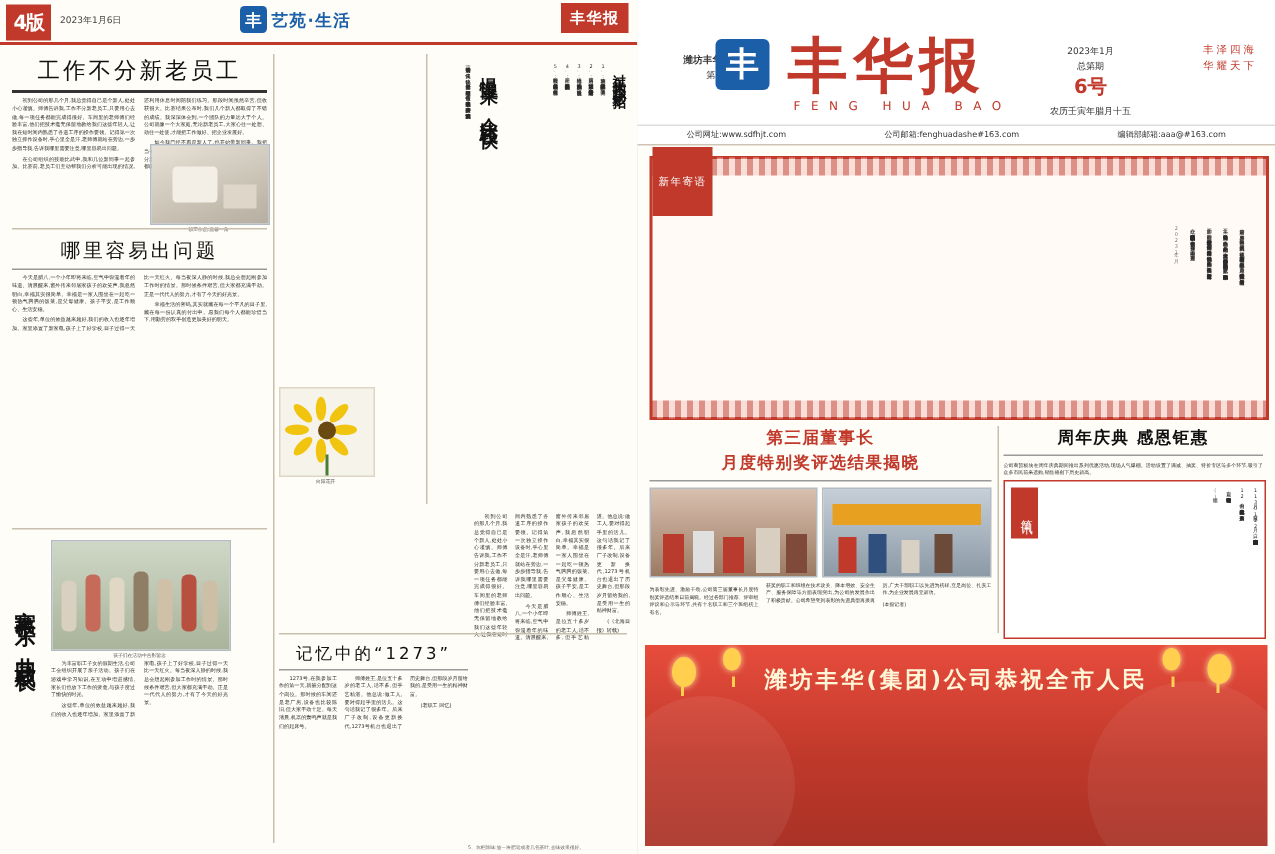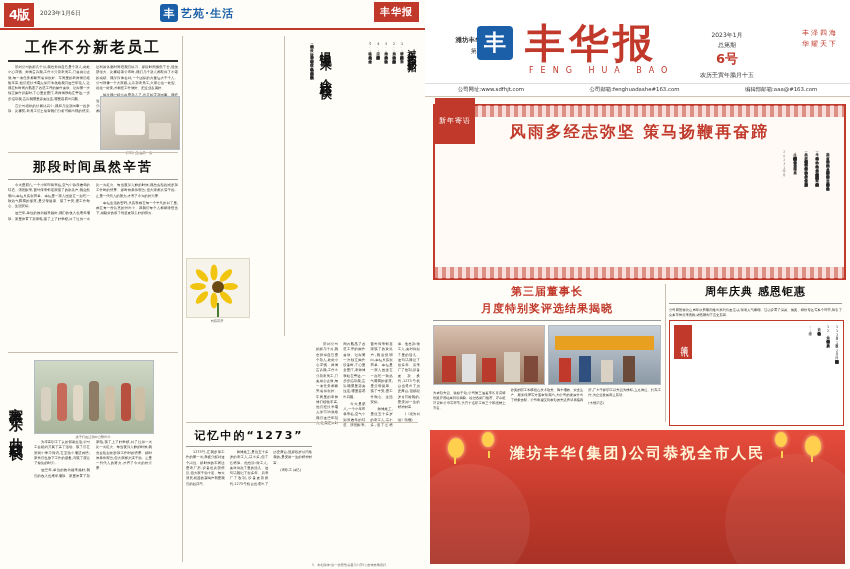--- a/index.html
+++ b/index.html
@@ -19,21 +19,21 @@
   .lp-date{position:absolute;left:40px;top:9px;font-size:6px;color:#444;}
   .lp-mid{position:absolute;left:160px;top:4px;display:flex;align-items:center;gap:3px;}
   .mini-logo{width:18px;height:18px;background:#1a5fa8;border-radius:3px;color:#fff;font-size:11px;
     display:flex;align-items:center;justify-content:center;font-weight:bold;}
   .lp-mid-title{font-size:11px;color:#1a5fa8;font-weight:bold;letter-spacing:1px;}
   .lp-right-flag{position:absolute;right:6px;top:2px;background:#c0392b;color:#fff;font-size:10px;
     padding:3px 6px;font-weight:bold;letter-spacing:1px;}
 
   .lp-body{position:relative;height:541px;}
 
-  .hl-title{font-size:15px;font-weight:bold;color:#111;text-align:center;letter-spacing:2px;}
+  .hl-title{font-size:15px;font-weight:normal;color:#111;text-align:center;letter-spacing:2px;}
   .hl-title.sm{font-size:13px;}
   .rule{border-top:1px solid #999;margin:3px 0;}
   .rule.thick{border-top:2px solid #333;}
 
   .col-text{font-size:3.4px;line-height:1.55;color:#2b2b2b;text-align:justify;}
   .col-text p{margin:0 0 2px 0;text-indent:7px;}
 
   
   .blk{position:absolute;}
   .cols2{column-count:2;column-gap:6px;}
@@ -132,21 +132,21 @@
 
       <div class="blk" style="left:100px;top:66px;width:78px;">
         <div class="photo" style="width:78px;height:52px;background:linear-gradient(160deg,#e8e2d8,#c9c2b5 60%,#b6aea0);">
           <div style="position:absolute;left:14px;top:14px;width:30px;height:24px;background:#f3efe6;border-radius:3px;"></div>
           <div style="position:absolute;left:48px;top:26px;width:22px;height:16px;background:#ded7c9;"></div>
         </div>
         <div class="cap">职工作品:温馨一角</div>
       </div>
 
       <div class="blk" style="left:8px;top:128px;width:170px;">
-        <div class="hl-title sm">那段时间虽然辛苦</div>
+        <div class="hl-title sm">哪里容易出问题</div>
         <div class="rule"></div>
         <div class="cols2 col-text" style="margin-top:3px;height:96px;overflow:hidden;">
           <p>今天是腊八,一个小年即将来临,空气中弥漫着年的味道。清晨醒来,窗外传来邻居家孩子的欢笑声,我忽然明白,幸福其实很简单。幸福是一家人围坐在一起吃一顿热气腾腾的饭菜,是父母健康、孩子平安,是工作顺心、生活安稳。</p>
           <p>这些年,单位的效益越来越好,我们的收入也逐年增加。家里添置了新家电,孩子上了好学校,日子过得一天比一天红火。每当夜深人静的时候,我总会想起刚参加工作时的情景。那时候条件艰苦,但大家都充满干劲。正是一代代人的努力,才有了今天的好光景。</p>
           <p>幸福生活的密码,其实就藏在每一个平凡的日子里,藏在每一份认真的付出中。愿我们每个人都能珍惜当下,用勤劳的双手创造更加美好的明天。</p>
         </div>
       </div>
 
       <div class="blk" style="left:186px;top:228px;width:62px;height:60px;">
         <div style="position:relative;width:62px;height:58px;background:#f6f3ea;border:1px solid #ddd6c6;">
@@ -262,23 +262,20 @@
         <span>公司网址:www.sdfhjt.com</span>
         <span>公司邮箱:fenghuadashe#163.com</span>
         <span>编辑部邮箱:aaa@#163.com</span>
       </div>
     </div>
 
     <div class="ornament-box" style="left:8px;top:104px;width:409px;height:172px;background:#fffaf5;">
       <div style="position:absolute;left:-1px;top:-1px;right:-1px;height:12px;background:repeating-linear-gradient(90deg,#c0392b 0 4px,#f3c7c1 4px 8px);opacity:.55;"></div>
       <div style="position:absolute;left:-1px;bottom:-1px;right:-1px;height:12px;background:repeating-linear-gradient(90deg,#c0392b 0 4px,#f3c7c1 4px 8px);opacity:.55;"></div>
 
-      <div style="position:absolute;left:14px;top:16px;right:14px;">
-        <div class="rp-headline">风雨多经志弥坚 策马扬鞭再奋蹄</div>
-      </div>
 
       <div style="position:absolute;left:14px;top:44px;right:14px;bottom:16px;display:flex;flex-direction:row-reverse;gap:6px;overflow:hidden;">
         <div class="vsmall" style="height:100%;">辞旧迎新,岁序更替。回望过去的一年,我们经历了风雨,也收获了成长。面对复杂多变的市场环境,全体干部职工团结一心、迎难而上,圆满完成了全年各项生产经营任务,交出了一份令人满意的答卷。</div>
         <div class="vsmall" style="height:100%;">一年来,公司坚持以市场为导向,以效益为中心,不断优化产品结构,加大技术改造力度,生产经营保持了稳中向好的良好态势。各条战线的干部职工爱岗敬业、无私奉献,用辛勤的汗水浇灌出丰硕的成果。</div>
         <div class="vsmall" style="height:100%;">新的一年,新的征程。我们要继续发扬艰苦奋斗、开拓创新的优良传统,紧紧围绕年度目标任务,以更加饱满的热情、更加务实的作风,扎实推进各项工作,奋力谱写企业高质量发展新篇章。</div>
         <div class="vsmall" style="height:100%;">在此,谨向全体干部职工及家属致以新春的问候和诚挚的祝福!祝大家新春愉快、身体健康、阖家幸福、万事如意!</div>
         <div class="vsmall" style="height:100%;color:#777;">2023年1月</div>
       </div>
     </div>
 

